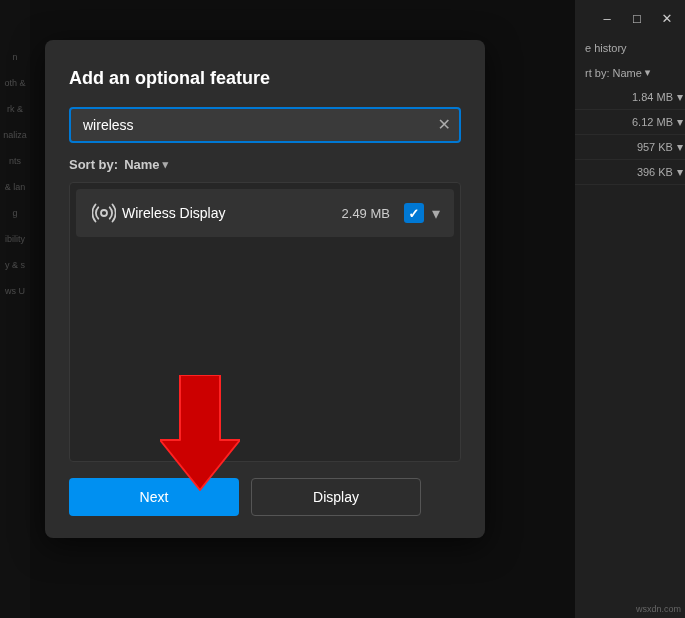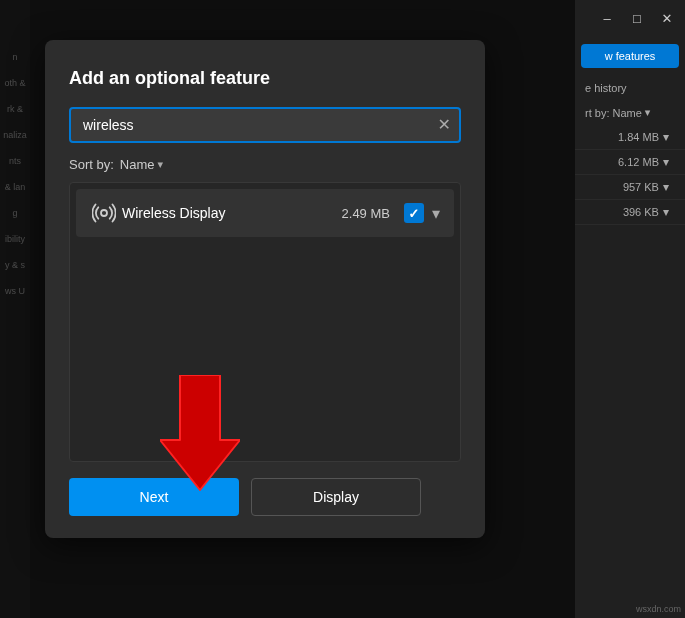--- a/index.html
+++ b/index.html
@@ -75,21 +75,21 @@
       padding: 6px 10px;
       color: #aaa;
       font-size: 11px;
       display: flex;
       align-items: center;
       gap: 3px;
     }
 
     .bg-list-item {
       width: 100%;
-      padding: 5px 16px;
+      padding: 5px 2px;
       color: #aaa;
       font-size: 11px;
       display: flex;
       justify-content: flex-end;
       align-items: center;
       gap: 4px;
       border-bottom: 1px solid #2a2a2a;
     }
 
     .bg-list-size {
@@ -180,20 +180,21 @@
       padding: 0;
     }
 
     .sort-row {
       display: flex;
       align-items: flex-start;
       gap: 6px;
       margin-bottom: 10px;
       color: #cccccc;
       font-size: 13px;
+      font-weight: bold;
     }
 
     .sort-dropdown {
       display: flex;
       align-items: center;
       gap: 3px;
       cursor: pointer;
       color: #cccccc;
       font-size: 13px;
     }
@@ -327,21 +328,20 @@
   </style>
 </head>
 <body>
 
 <div class="bg-panel">
   <div class="bg-title-bar">
     <div class="bg-title-btn">–</div>
     <div class="bg-title-btn">□</div>
     <div class="bg-title-btn close">✕</div>
   </div>
-  <button class="bg-button">w features</button>
   <div class="bg-view-history">e history</div>
   <div class="bg-sort-row">
     <span>rt by: Name</span>
     <span>▾</span>
   </div>
   <div class="bg-list-item">
     <span class="bg-list-size">1.84 MB</span>
     <span style="color:#aaa; font-size:12px;">▾</span>
   </div>
   <div class="bg-list-item">

